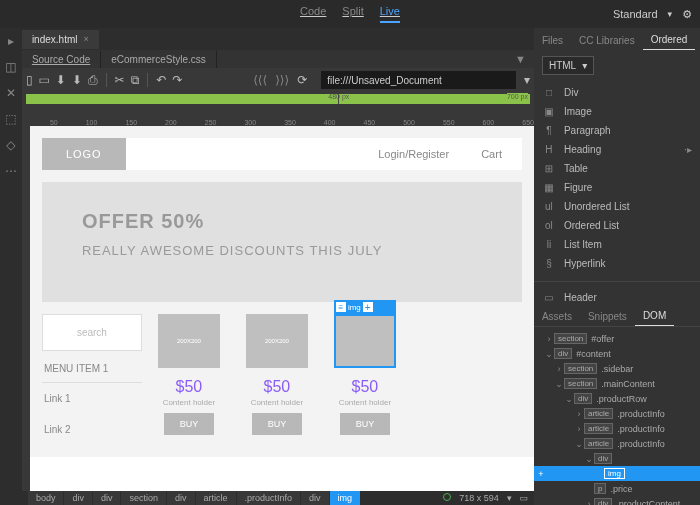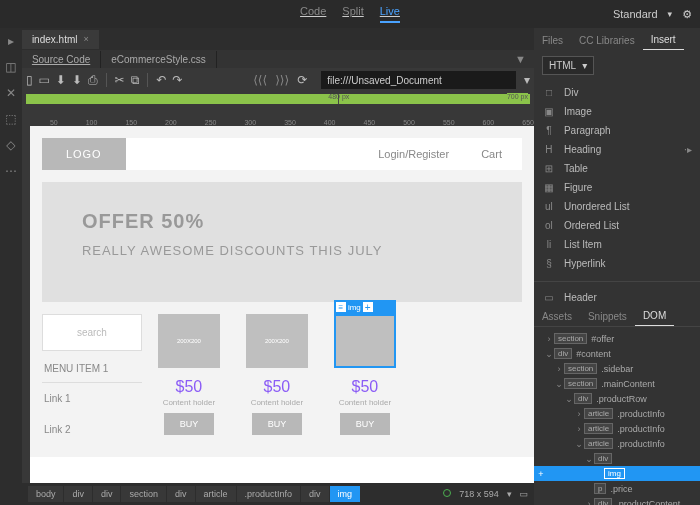--- a/index.html
+++ b/index.html
@@ -48,21 +48,21 @@
   .prod { text-align: center; width: 70px; }
   .pimg { width: 62px; height: 54px; background: #bfbfbf; display: flex; align-items: center; justify-content: center; color: #fff; font-size: 6px; margin: 0 auto; position: relative; }
   .pimg.sel { border: 2px solid #2196f3; }
   .selbar { position: absolute; top: -16px; left: -2px; right: -2px; height: 14px; background: #2196f3; display: flex; align-items: center; gap: 2px; padding: 0 2px; }
   .selbar span { color: #fff; font-size: 8px; }
   .selbar .ham { background: #fff; color: #2196f3; width: 10px; height: 10px; display: flex; align-items: center; justify-content: center; font-size: 8px; }
   .selbar .plus { background: #fff; color: #2196f3; width: 10px; height: 10px; display: flex; align-items: center; justify-content: center; font-size: 10px; }
   .price { color: #8b5cf6; font-size: 16px; margin-top: 10px; }
   .ch { color: #aaa; font-size: 8px; margin-top: 2px; }
   .buy { background: #b8b8b8; color: #fff; padding: 6px 16px; font-size: 9px; display: inline-block; margin-top: 6px; }
-  .statusbar { height: 22px; background: #2d2d2d; display: flex; align-items: center; padding: 0 6px; font-size: 9px; color: #aaa; gap: 0; }
+  .statusbar { height: 14px; background: #2d2d2d; display: flex; align-items: center; padding: 0 6px; font-size: 9px; color: #aaa; gap: 0; }
   .bc { padding: 3px 8px; background: #383838; margin-right: 1px; }
   .bc.act { background: #2196f3; color: #fff; }
   .sbr { margin-left: auto; display: flex; gap: 8px; }
   .dot { width: 8px; height: 8px; border-radius: 50%; border: 1px solid #4caf50; }
   .right { width: 182px; background: #333; display: flex; flex-direction: column; }
   .rtabs { display: flex; height: 22px; align-items: flex-end; font-size: 10px; }
   .rtab { padding: 4px 8px; color: #888; }
   .rtab.act { color: #ddd; border-bottom: 1px solid #ddd; }
   .rdd { padding: 6px 8px; }
   .rdd .sel { background: #2a2a2a; padding: 3px 6px; font-size: 10px; color: #ccc; display: inline-flex; align-items: center; gap: 6px; border: 1px solid #555; }
@@ -230,21 +230,21 @@
         <span>▾</span>
         <span>▭</span>
       </div>
     </div>
   </div>
 
   <div class="right">
     <div class="rtabs">
       <div class="rtab">Files</div>
       <div class="rtab">CC Libraries</div>
-      <div class="rtab act">Insert</div>
+      <div class="rtab act">Ordered</div>
     </div>
     <div class="rdd">
       <div class="sel">
         <span>HTML</span>
           <span>▾</span>
       </div>
     </div>
     <div class="rlist" id="insert-list">
         <div class="rli">
           <span class="ic">□</span>

